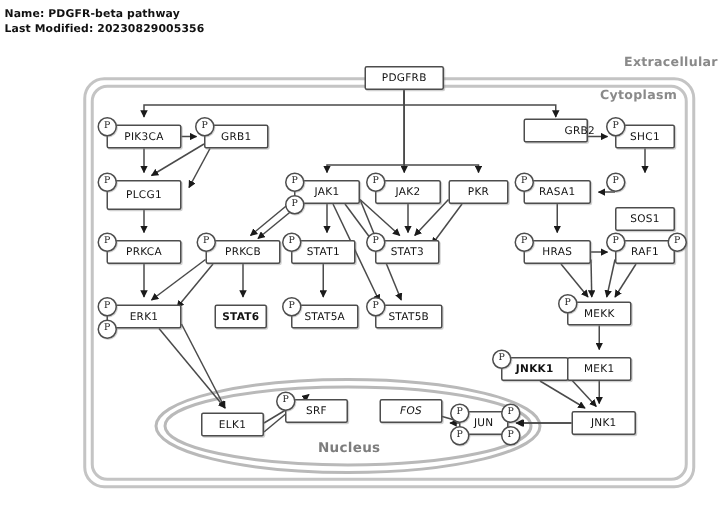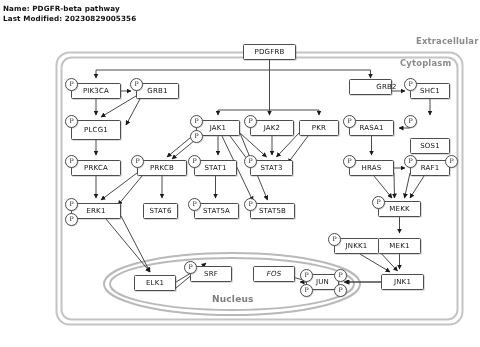--- a/index.html
+++ b/index.html
@@ -212,36 +212,36 @@
       <div class="node" style="left: 410px; top: 160px; width: 40px; height: 16px; text-align: center;">
         <span>RAF1</span>
       </div>
       <div class="pbadge" style="left: 404px; top: 155px;">P</div>
       <div class="pbadge" style="left: 445px; top: 155px;">P</div>
       <div class="node" style="left: 71px; top: 203px; width: 50px; height: 16px;">
         <span>ERK1</span>
       </div>
       <div class="pbadge" style="left: 65px; top: 198px;">P</div>
       <div class="pbadge" style="left: 65px; top: 213px;">P</div>
-      <div class="node" style="left: 143px; top: 203px; width: 35px; height: 16px;">
+      <div class="node" style="left: 143px; top: 203px; width: 35px; height: 16px; font-weight: bold;">
         <span>STAT6</span>
       </div>
       <div class="node" style="left: 194px; top: 203px; width: 45px; height: 16px;">
         <span>STAT5A</span>
       </div>
       <div class="pbadge" style="left: 188px; top: 198px;">P</div>
       <div class="node" style="left: 250px; top: 203px; width: 45px; height: 16px;">
         <span>STAT5B</span>
       </div>
       <div class="pbadge" style="left: 244px; top: 198px;">P</div>
       <div class="node" style="left: 378px; top: 201px; width: 43px; height: 16px;">
         <span>MEKK</span>
       </div>
       <div class="pbadge" style="left: 372px; top: 196px;">P</div>
-      <div class="node" style="left: 334px; top: 238px; width: 45px; height: 16px;">
+      <div class="node" style="left: 334px; top: 238px; width: 45px; height: 16px; font-weight: bold;">
         <span>JNKK1</span>
       </div>
       <div class="pbadge" style="left: 328px; top: 233px;">P</div>
       <div class="node" style="left: 378px; top: 238px; width: 43px; height: 16px;">
         <span>MEK1</span>
       </div>
       <div class="node" style="left: 134px; top: 275px; width: 42px; height: 16px;">
         <span>ELK1</span>
       </div>
       <div class="node" style="left: 190px; top: 266px; width: 42px; height: 16px; text-align: center;">

